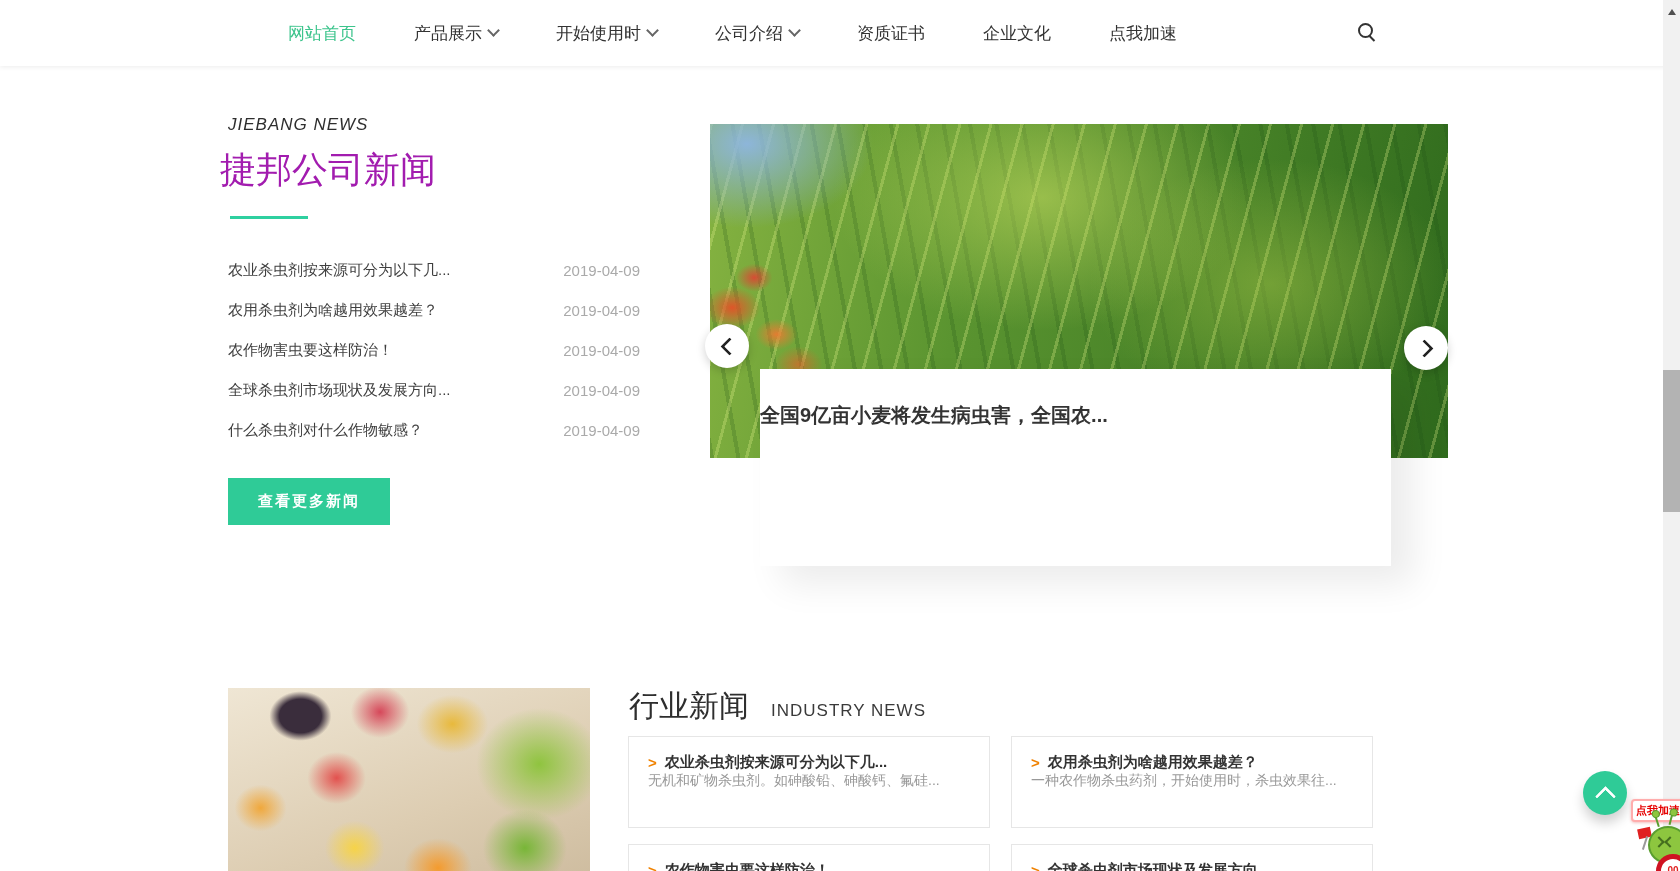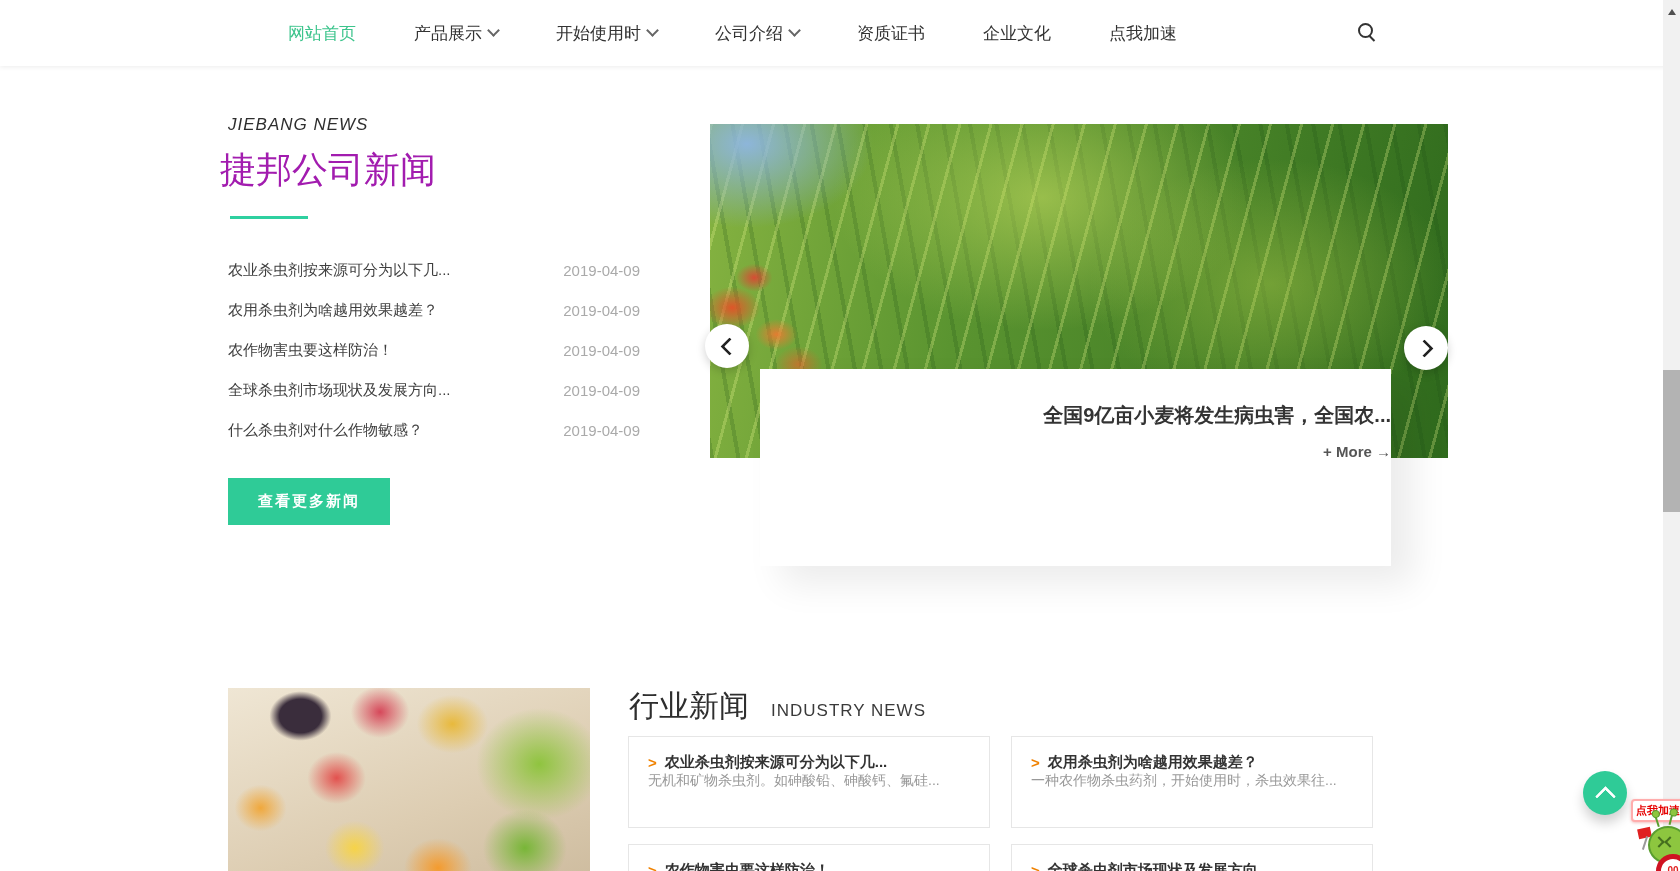--- a/index.html
+++ b/index.html
@@ -48,21 +48,21 @@
   .arrow{position:absolute;width:44px;height:44px;border-radius:50%;background:#fff;
          box-shadow:0 3px 10px rgba(0,0,0,.18);display:flex;align-items:center;justify-content:center;
          cursor:pointer;z-index:4}
   .arrow.prev{left:-5px;top:200px}
   .arrow.next{left:694px;top:202px}
   .chev-l{width:10px;height:10px;border-left:3px solid #222;border-bottom:3px solid #222;
           transform:rotate(45deg);margin-left:4px;border-radius:1px}
   .chev-r{width:10px;height:10px;border-right:3px solid #222;border-bottom:3px solid #222;
           transform:rotate(-45deg);margin-right:4px;border-radius:1px}
   .hero-card{position:absolute;left:760px;top:369px;width:631px;height:197px;background:#fff;z-index:3;
-             text-align:right;box-shadow:22px 18px 34px rgba(0,0,0,.08)}
+             text-align:left;box-shadow:22px 18px 34px rgba(0,0,0,.08)}
   .hero-card .ht{margin-top:33px;font-size:20px;font-weight:bold;color:#333;cursor:pointer}
   .hero-card .hb{margin:15px auto 0;width:562px;font-size:15px;color:#9a9a9a;line-height:29px}
   .hero-card .hm{margin-top:14px;font-size:15px;font-weight:bold;color:#555;cursor:pointer}
   
   .fruits{position:absolute;left:228px;top:688px;width:362px;height:200px;cursor:default;
     background:
       radial-gradient(50px 40px at 20% 14%, #3a2d3c 0 42%, rgba(58,45,60,0) 62%),
       radial-gradient(45px 40px at 42% 12%, #d6485a, rgba(214,72,90,0) 65%),
       radial-gradient(55px 45px at 62% 18%, #e8b93c, rgba(232,185,60,0) 65%),
       radial-gradient(90px 80px at 86% 38%, #8fc43f, rgba(143,196,63,0) 70%),
@@ -183,21 +183,20 @@
   <div class="slide-img"></div>
   <div class="arrow prev">
     <span class="chev-l"></span>
   </div>
   <div class="arrow next">
     <span class="chev-r"></span>
   </div>
 </div>
 <div class="hero-card">
   <div class="ht">全国9亿亩小麦将发生病虫害，全国农...</div>
-  <div class="hm">+ More →</div>
 </div>
 
 <div class="fruits"></div>
 
 <div class="ind-head">
   <span class="ind-title">行业新闻</span>
   <span class="ind-sub">INDUSTRY NEWS</span>
 </div>
 
 <div class="cards">

